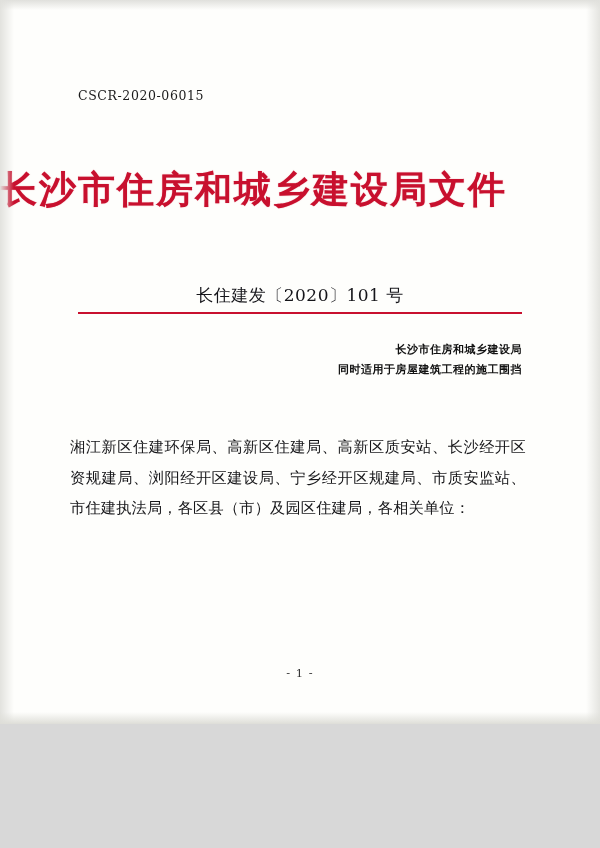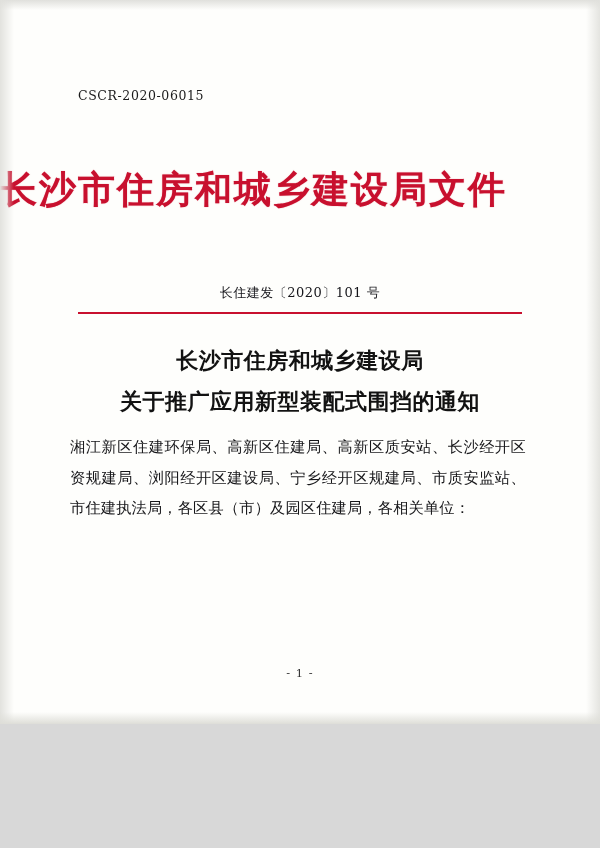--- a/index.html
+++ b/index.html
@@ -70,41 +70,41 @@
     letter-spacing: 2px;
     line-height: 1.15;
     text-shadow: 0 0 1px rgba(200,16,46,0.55);
   }
 
   .issue-number {
     position: absolute;
     left: 0; right: 0;
     top: 284px;
     text-align: center;
-    font-size: 13px;
+    font-size: 17px;
     color: #15151a;
     letter-spacing: 0.5px;
   }
 
   .red-rule {
     position: absolute;
     left: 78px;
     right: 78px;
     top: 312px;
     height: 2px;
     background: #c8102e;
   }
 
   .title-block {
     position: absolute;
     left: 78px;
     right: 78px;
     top: 340px;
-    text-align: center;
-    font-size: 22px;
+    text-align: right;
+    font-size: 11px;
     font-weight: bold;
     line-height: 1.85;
     color: #121212;
     letter-spacing: 0.5px;
   }
 
   .body-block {
     position: absolute;
     left: 70px;
     right: 74px;
@@ -141,21 +141,21 @@
     <div class="doc-number">CSCR-2020-06015</div>
 
     <div class="masthead">长沙市住房和城乡建设局文件</div>
 
     <div class="issue-number">长住建发〔2020〕101 号</div>
 
     <div class="red-rule"></div>
 
     <div class="title-block">
       <div>长沙市住房和城乡建设局</div>
-      <div>关于推广应用新型装配式围挡的通知</div>
+      <div>同时适用于房屋建筑工程的施工围挡</div>
     </div>
 
     <div class="body-block">
       <p>湘江新区住建环保局、高新区住建局、高新区质安站、长沙经开区资规建局、浏阳经开区建设局、宁乡经开区规建局、市质安监站、市住建执法局，各区县（市）及园区住建局，各相关单位：</p>
     </div>
 
     <div class="page-number">- 1 -</div>
 
     <div class="edge-left"></div>
     <div class="edge-right"></div>

